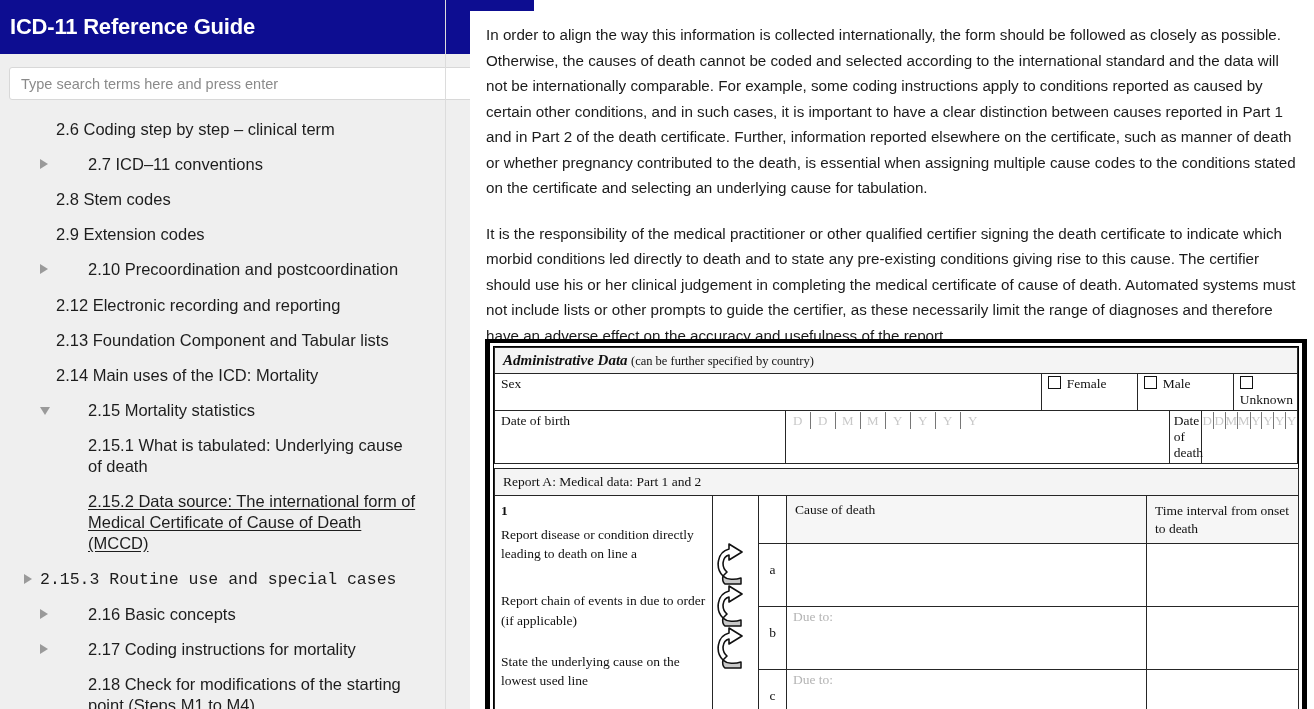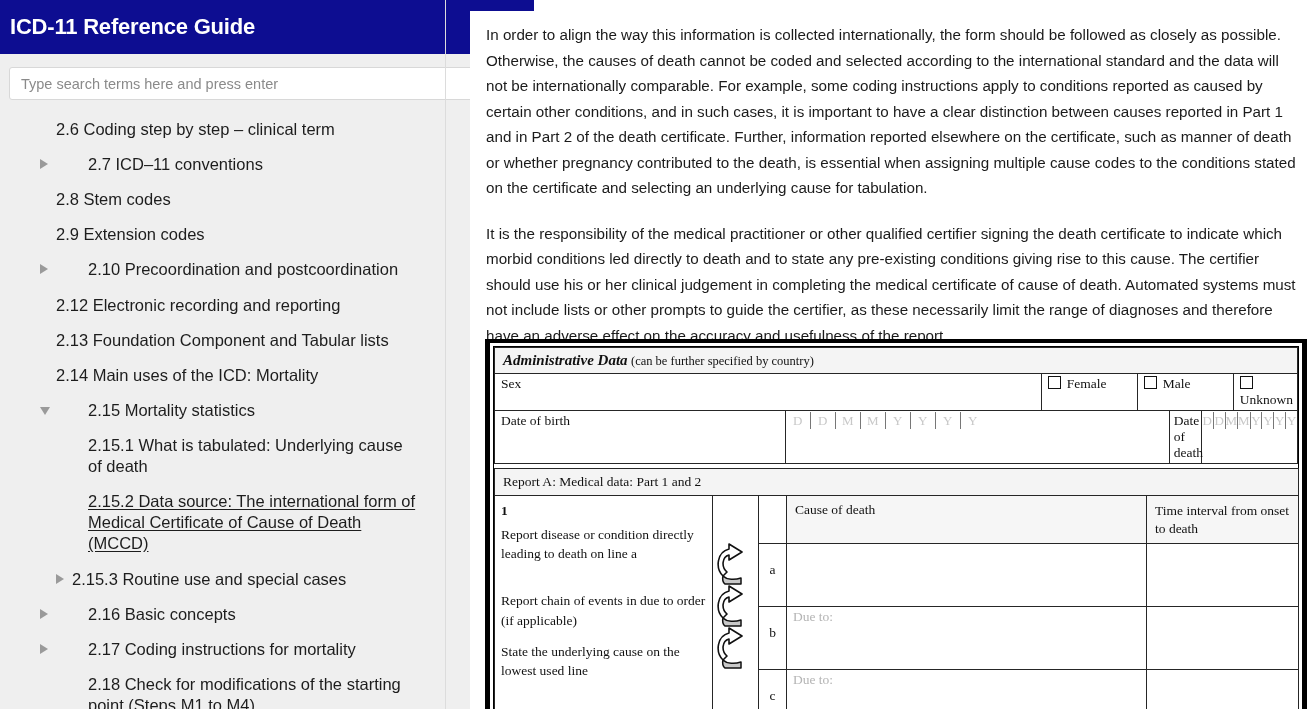--- a/index.html
+++ b/index.html
@@ -107,21 +107,21 @@
   }
   .toc-item .lbl { flex: 1 1 auto; }
   .toc-item.selected .lbl {
     text-decoration: underline;
     text-underline-offset: 2px;
   }
   
   .lvl2 { padding-left: 40px; }
   .lvl2.has-tw { padding-left: 40px; gap: 32px; }
   .lvl3 { padding-left: 72px; }
-  .lvl3.has-tw { padding-left: 56px; }
+  .lvl3.has-tw { padding-left: 24px; font-family: Liberation Mono, monospace; }
   .lvl2.has-tw .tw, .lvl3.has-tw .tw { width: 16px; }
   .lvl2.no-tw .tw, .lvl3.no-tw .tw { width: 16px; visibility: hidden; }
 
   .tri {
     width: 0; height: 0;
     border-top: 5.5px solid transparent;
     border-bottom: 5.5px solid transparent;
     border-left: 8px solid #9a9a9a;
   }
   .tri-down {
@@ -444,21 +444,21 @@
               <tr>
             <td colspan="5" class="frameA-head">
               <span class="it">Report A</span><span class="bd">: Medical data: Part 1 and 2</span>
             </td>
           </tr>
           <tr>
             <td rowspan="5" class="rowlabel" style="padding-top:5px">
               <b>1</b>
               <div style="margin-top:5px">Report disease or condition directly leading to death on line a</div>
               <div style="margin-top:28px">Report chain of events in due to order (if applicable)</div>
-              <div style="margin-top:12px">State the underlying cause on the lowest used line</div>
+              <div style="margin-top:22px">State the underlying cause on the lowest used line</div>
             </td>
             <td rowspan="5" class="arrowcell">
               <div class="arrowstack" id="arrowstack">
                     <span class="arw" style="top: 46px;"><svg width="34" height="44" viewBox="0 0 34 44" aria-hidden="true">
                         <path d="M6 34 C -2 26, 0 10, 12 7 L 12 2 L 25 10 L 12 18 L 12 13 C 5 15, 4 25, 10 30 Z" fill="#ffffff" stroke="#111" stroke-width="1.6" stroke-linejoin="round"></path>
                         <path d="M6 34 C 10 38, 18 38, 24 36 L 24 42 L 8 42 C 6 41, 5 37, 6 34 Z" fill="#c9c9c9" stroke="#111" stroke-width="1.5" stroke-linejoin="round"></path>
                       </svg></span>
                     <span class="arw" style="top: 88px;"><svg width="34" height="44" viewBox="0 0 34 44" aria-hidden="true">
                         <path d="M6 34 C -2 26, 0 10, 12 7 L 12 2 L 25 10 L 12 18 L 12 13 C 5 15, 4 25, 10 30 Z" fill="#ffffff" stroke="#111" stroke-width="1.6" stroke-linejoin="round"></path>
                         <path d="M6 34 C 10 38, 18 38, 24 36 L 24 42 L 8 42 C 6 41, 5 37, 6 34 Z" fill="#c9c9c9" stroke="#111" stroke-width="1.5" stroke-linejoin="round"></path>

